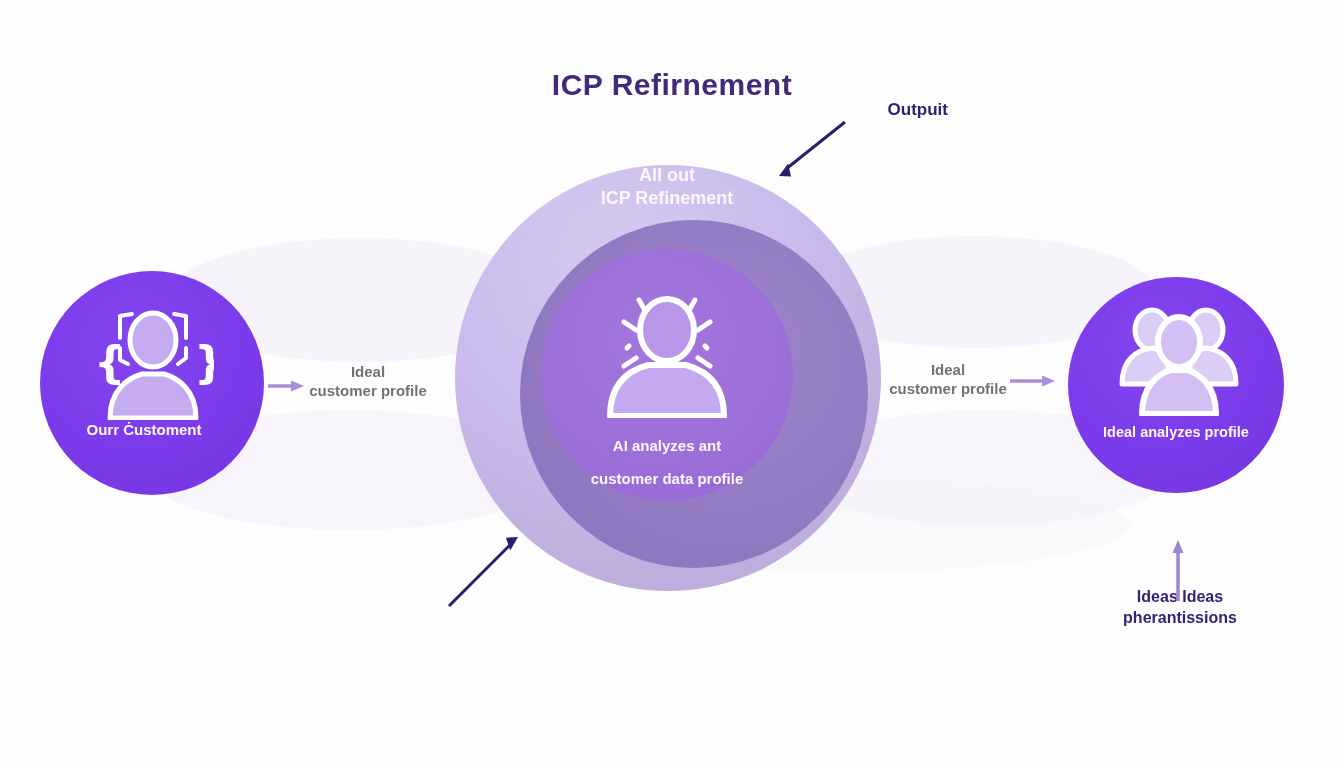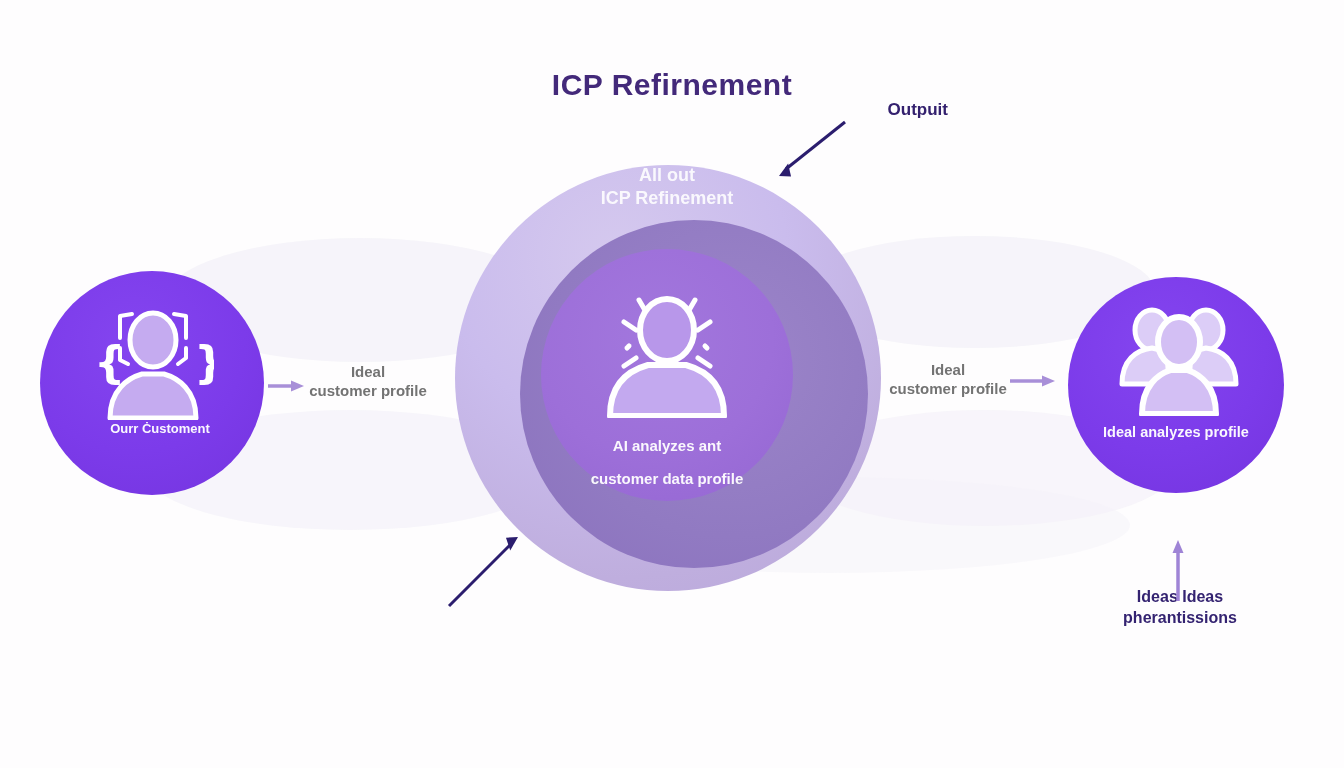--- a/index.html
+++ b/index.html
@@ -63,21 +63,21 @@
   .node{
     border-radius:50%;
     background:radial-gradient(circle at 42% 32%, #8445ef 0%, #7c3bea 55%, #7434de 100%);
   }
   .node-left{left:40px;top:271px;width:224px;height:224px;}
   .node-right{left:1068px;top:277px;width:216px;height:216px;}
   .node-label{
     text-align:center;color:rgba(255,255,255,0.96);
     font-weight:bold;
   }
-  .label-left{left:48px;top:421px;width:224px;font-size:13px;}
+  .label-left{left:32px;top:421px;width:224px;font-size:15px;}
   .label-right{left:1062px;top:422px;width:228px;font-size:14.5px;line-height:20px;}
   .label-right span{display:block;}
 
   
   .flow-label{
     text-align:center;color:#737373;
     font-size:15px;font-weight:bold;line-height:19px;
   }
   .flow-label span{display:block;}
   .flow-left{left:288px;top:362px;width:160px;}

